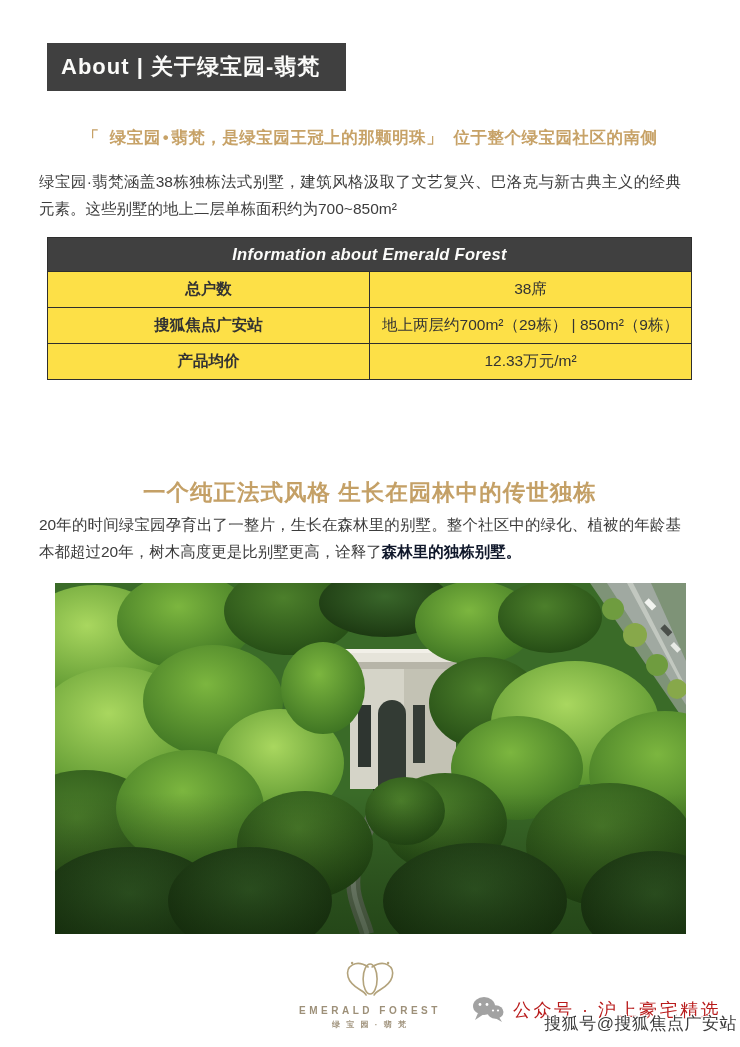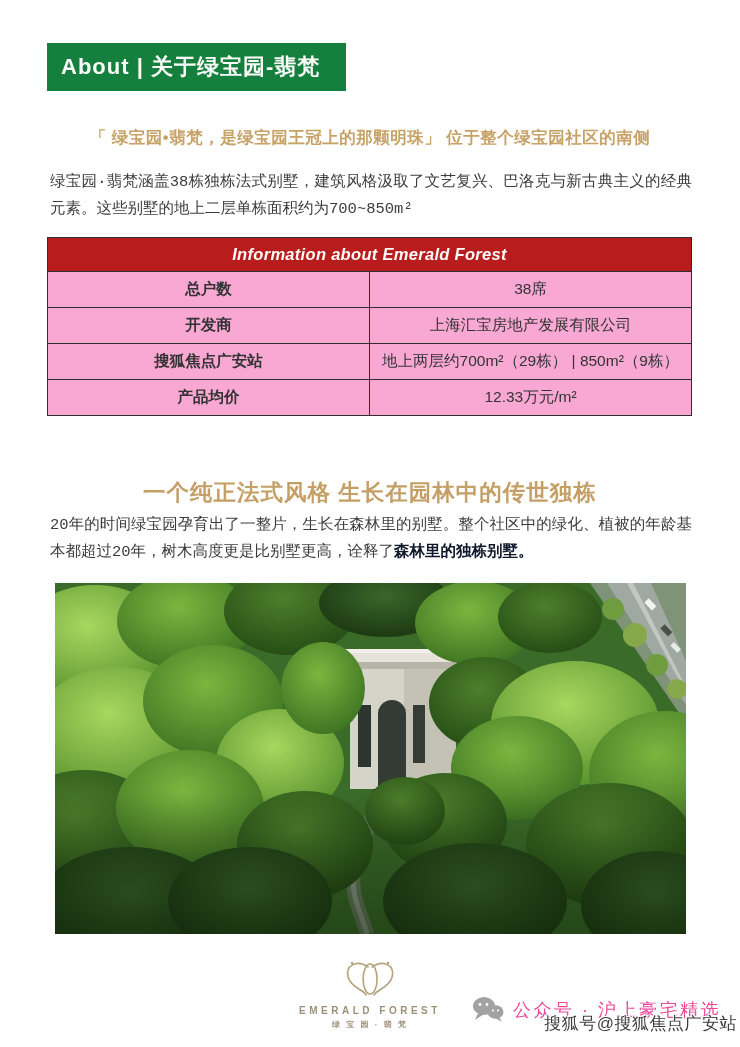--- a/index.html
+++ b/index.html
@@ -3,50 +3,49 @@
 <meta charset="utf-8">
 <style>
   html,body{margin:0;padding:0;}
   body{
     width:740px;height:1047px;background:#ffffff;position:relative;overflow:hidden;
     font-family:"Liberation Sans","DejaVu Sans",sans-serif;color:#3a3a3a;
   }
   .abs{position:absolute;}
   
   .header-bar{
-    left:47px;top:43px;height:48px;background:#15803d;color:#fbfbf9;
+    left:47px;top:43px;height:48px;background:#404040;color:#fbfbf9;
     display:flex;align-items:center;padding:0 26px 0 14px;
     font-size:22px;font-weight:bold;letter-spacing:1px;
   }
   
   .quote{
     left:0;right:0;top:127px;text-align:center;
-    color:#c7a267;font-weight:bold;font-size:16.5px;letter-spacing:.5px;
+    color:#c7a267;font-weight:bold;font-size:16.5px;letter-spacing:.5px;font-family:Liberation Mono, monospace;
   }
   
   .para{
-    left:50px;width:642px;font-size:15.5px;line-height:1.72;color:#3c3c3c;
+    left:39px;width:642px;font-size:15.5px;line-height:1.72;color:#3c3c3c;
     text-align:justify;
-    font-family:Liberation Mono, monospace;
   }
   .para1{top:169px;}
   .para2{top:512px;}
   .para2 b{color:#0f172a;}
   
   table.info{
     left:47px;top:237px;width:645px;position:absolute;
     border-collapse:collapse;table-layout:fixed;
   }
   table.info th{
-    background:#b91c1c;color:#fcfcfa;font-style:italic;font-weight:bold;
+    background:#404040;color:#fcfcfa;font-style:italic;font-weight:bold;
     font-size:16.5px;height:31px;border:1px solid #2e2e2e;letter-spacing:.3px;margin-left:11px;
   }
   table.info td{
     border:1px solid #2e2e2e;height:33px;text-align:center;
-    font-size:15.5px;color:#333;background:#f9a8d4;
+    font-size:15.5px;color:#333;background:#fde047;
   }
   table.info td.lbl{font-weight:bold;width:192px;}
   
   .section-heading{
     left:0;right:0;top:461px;text-align:center;color:#c4a066;
     font-size:22.5px;font-weight:bold;letter-spacing:1px;margin-top:16px;
   }
   
   .photo{left:55px;top:583px;width:631px;height:351px;overflow:hidden;background:#33621f;}
   
@@ -55,21 +54,21 @@
     display:flex;flex-direction:column;align-items:center;gap:3px;
   }
   .logo-en{
     color:#9d9079;font-size:10px;letter-spacing:3.5px;font-weight:bold;
     font-variant:small-caps;
   }
   .logo-cn{color:#a39680;font-size:8px;letter-spacing:2px;font-weight:bold;}
   
   .wechat-row{
     left:472px;top:996px;display:flex;align-items:center;gap:9px;
-    color:#ec4899;font-size:18px;letter-spacing:2.5px;z-index:1;
+    color:#b91c1c;font-size:18px;letter-spacing:2.5px;z-index:1;
   }
   
   .watermark{
     right:3px;top:1012px;z-index:2;color:#3d3d3d;font-weight:normal;font-size:17px;
     letter-spacing:.5px;
     text-shadow:-1px -1px 0 #fff,1px -1px 0 #fff,-1px 1px 0 #fff,1px 1px 0 #fff;
   }
 </style>
 </head>
 <body>
@@ -83,24 +82,20 @@
 <div class="abs para para1">绿宝园·翡梵涵盖38栋独栋法式别墅，建筑风格汲取了文艺复兴、巴洛克与新古典主义的经典元素。这些别墅的地上二层单栋面积约为700~850m²</div>
 
 <table class="info">
   <tbody>
       <tr>
     <th colspan="2">Information about Emerald Forest</th>
   </tr>
   <tr>
     <td class="lbl">总户数</td>
     <td>38席</td>
-  </tr>
-  <tr>
-    <td class="lbl">开发商</td>
-    <td>上海汇宝房地产发展有限公司</td>
   </tr>
   <tr>
     <td class="lbl">搜狐焦点广安站</td>
     <td>地上两层约700m²（29栋） | 850m²（9栋）</td>
   </tr>
   <tr>
     <td class="lbl">产品均价</td>
     <td>12.33万元/m²</td>
   </tr>
 </tbody>

